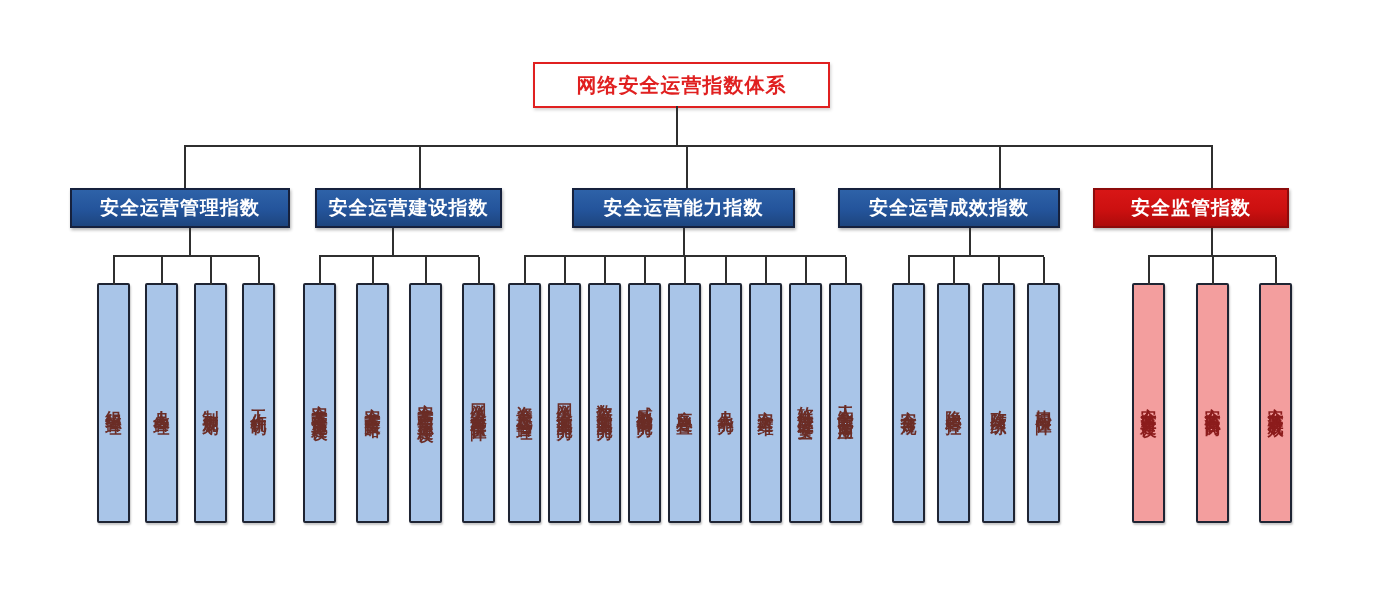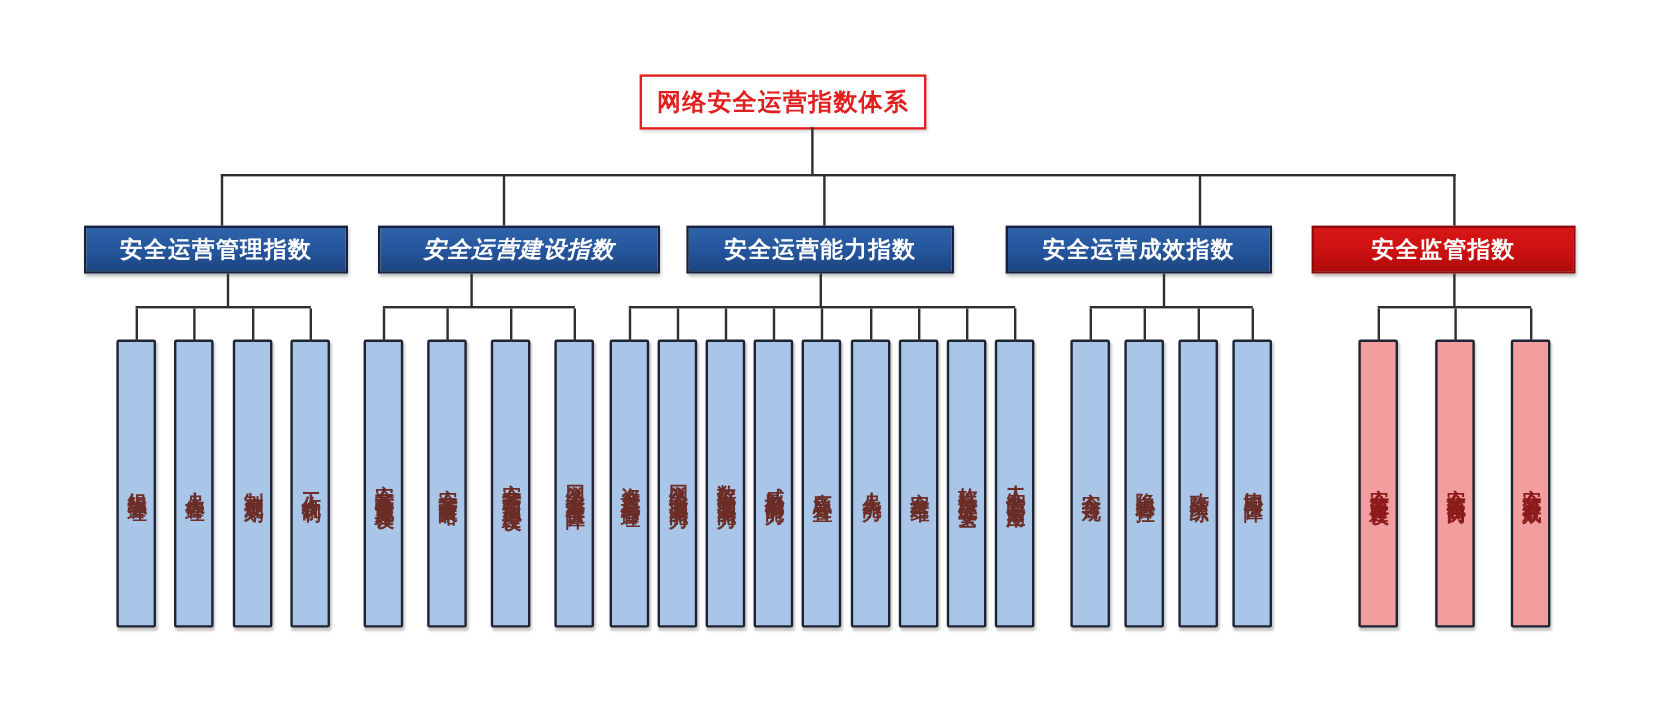--- a/index.html
+++ b/index.html
@@ -4,21 +4,21 @@
 <style>
   html,body{margin:0;padding:0;background:#fff;}
   .canvas{
     position:relative;width:1383px;height:593px;background:#fff;overflow:hidden;
     font-family:"Liberation Sans","DejaVu Sans",sans-serif;
   }
   .line{position:absolute;background:var(--line,#2f2f2f);}
   .line.h{height:2px;}
   .line.v{width:2px;}
   .root-box{
-    position:absolute;left:533px;top:62px;width:239px;height:46px;
+    position:absolute;left:533px;top:62px;width:297px;height:46px;
     box-sizing:border-box;border:2px solid var(--root-red,#e02020);background:#fff;
     display:flex;align-items:center;justify-content:center;
     color:var(--root-red,#e02020);font-size:20px;font-weight:700;letter-spacing:1px;
     box-shadow:1px 2px 3px rgba(0,0,0,0.18);
   }
   .gbox{
     position:absolute;top:188px;height:40px;box-sizing:border-box;
     display:flex;align-items:center;justify-content:center;
     color:#fff;font-size:19px;font-weight:700;letter-spacing:1px;
     border:2px solid #16213d;
@@ -56,24 +56,24 @@
 
   <div class="line v" style="left:676px;top:106px;height:39px;"></div>
   <div class="line h" style="left:184px;top:145px;width:1029px;"></div>
   <div class="line v" style="left:184px;top:145px;height:43px;"></div>
   <div class="line v" style="left:419px;top:145px;height:43px;"></div>
   <div class="line v" style="left:686px;top:145px;height:43px;"></div>
   <div class="line v" style="left:999px;top:145px;height:43px;"></div>
   <div class="line v" style="left:1211px;top:145px;height:43px;"></div>
 
   <div class="gbox" style="left:70px;width:220px;">安全运营管理指数</div>
-  <div class="gbox" style="left:315px;width:235px;font-style:italic;">安全运营建设指数</div>
+  <div class="gbox" style="left:315px;width:187px;">安全运营建设指数</div>
   <div class="gbox" style="left:838px;width:222px;">安全运营成效指数</div>
   <div class="gbox" style="left:572px;width:223px;">安全运营能力指数</div>
-  <div class="gbox red" style="left:1093px;width:220px;">安全监管指数</div>
+  <div class="gbox red" style="left:1093px;width:196px;">安全监管指数</div>
 
   <div class="line v" style="left:189px;top:228px;height:27px;"></div>
   <div class="line v" style="left:392px;top:228px;height:27px;"></div>
   <div class="line v" style="left:683px;top:228px;height:27px;"></div>
   <div class="line v" style="left:969px;top:228px;height:27px;"></div>
   <div class="line v" style="left:1211px;top:228px;height:27px;"></div>
 
   <div class="line h" style="left:113px;top:255px;width:146px;"></div>
   <div class="line h" style="left:319px;top:255px;width:160px;"></div>
   <div class="line h" style="left:524px;top:255px;width:322px;"></div>

